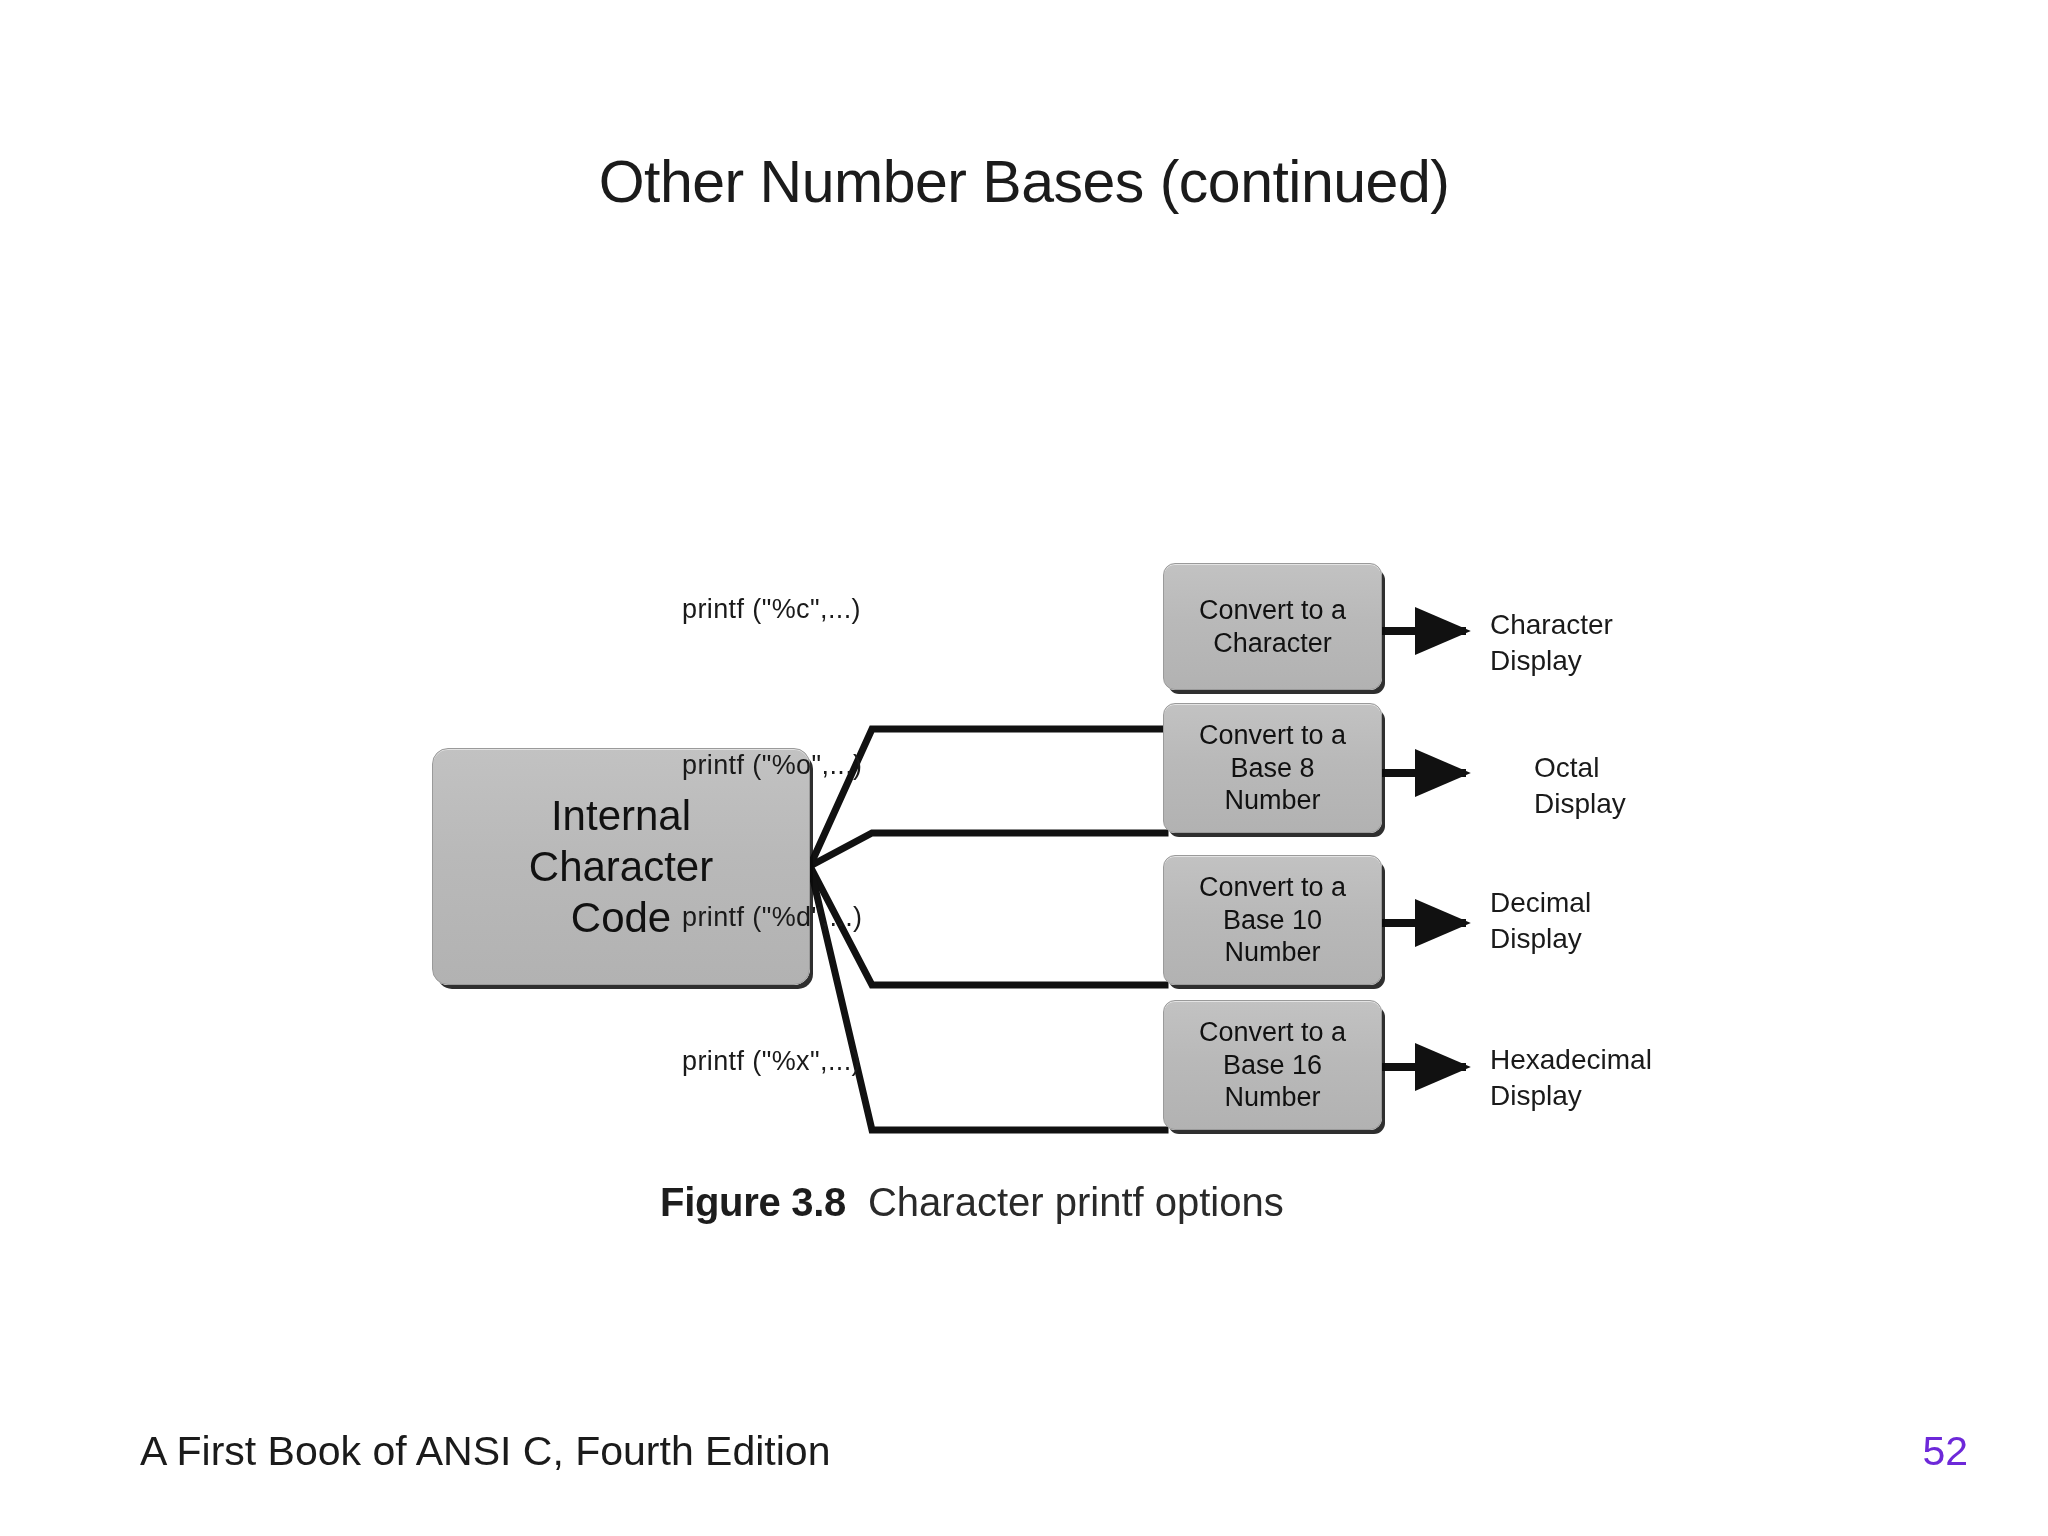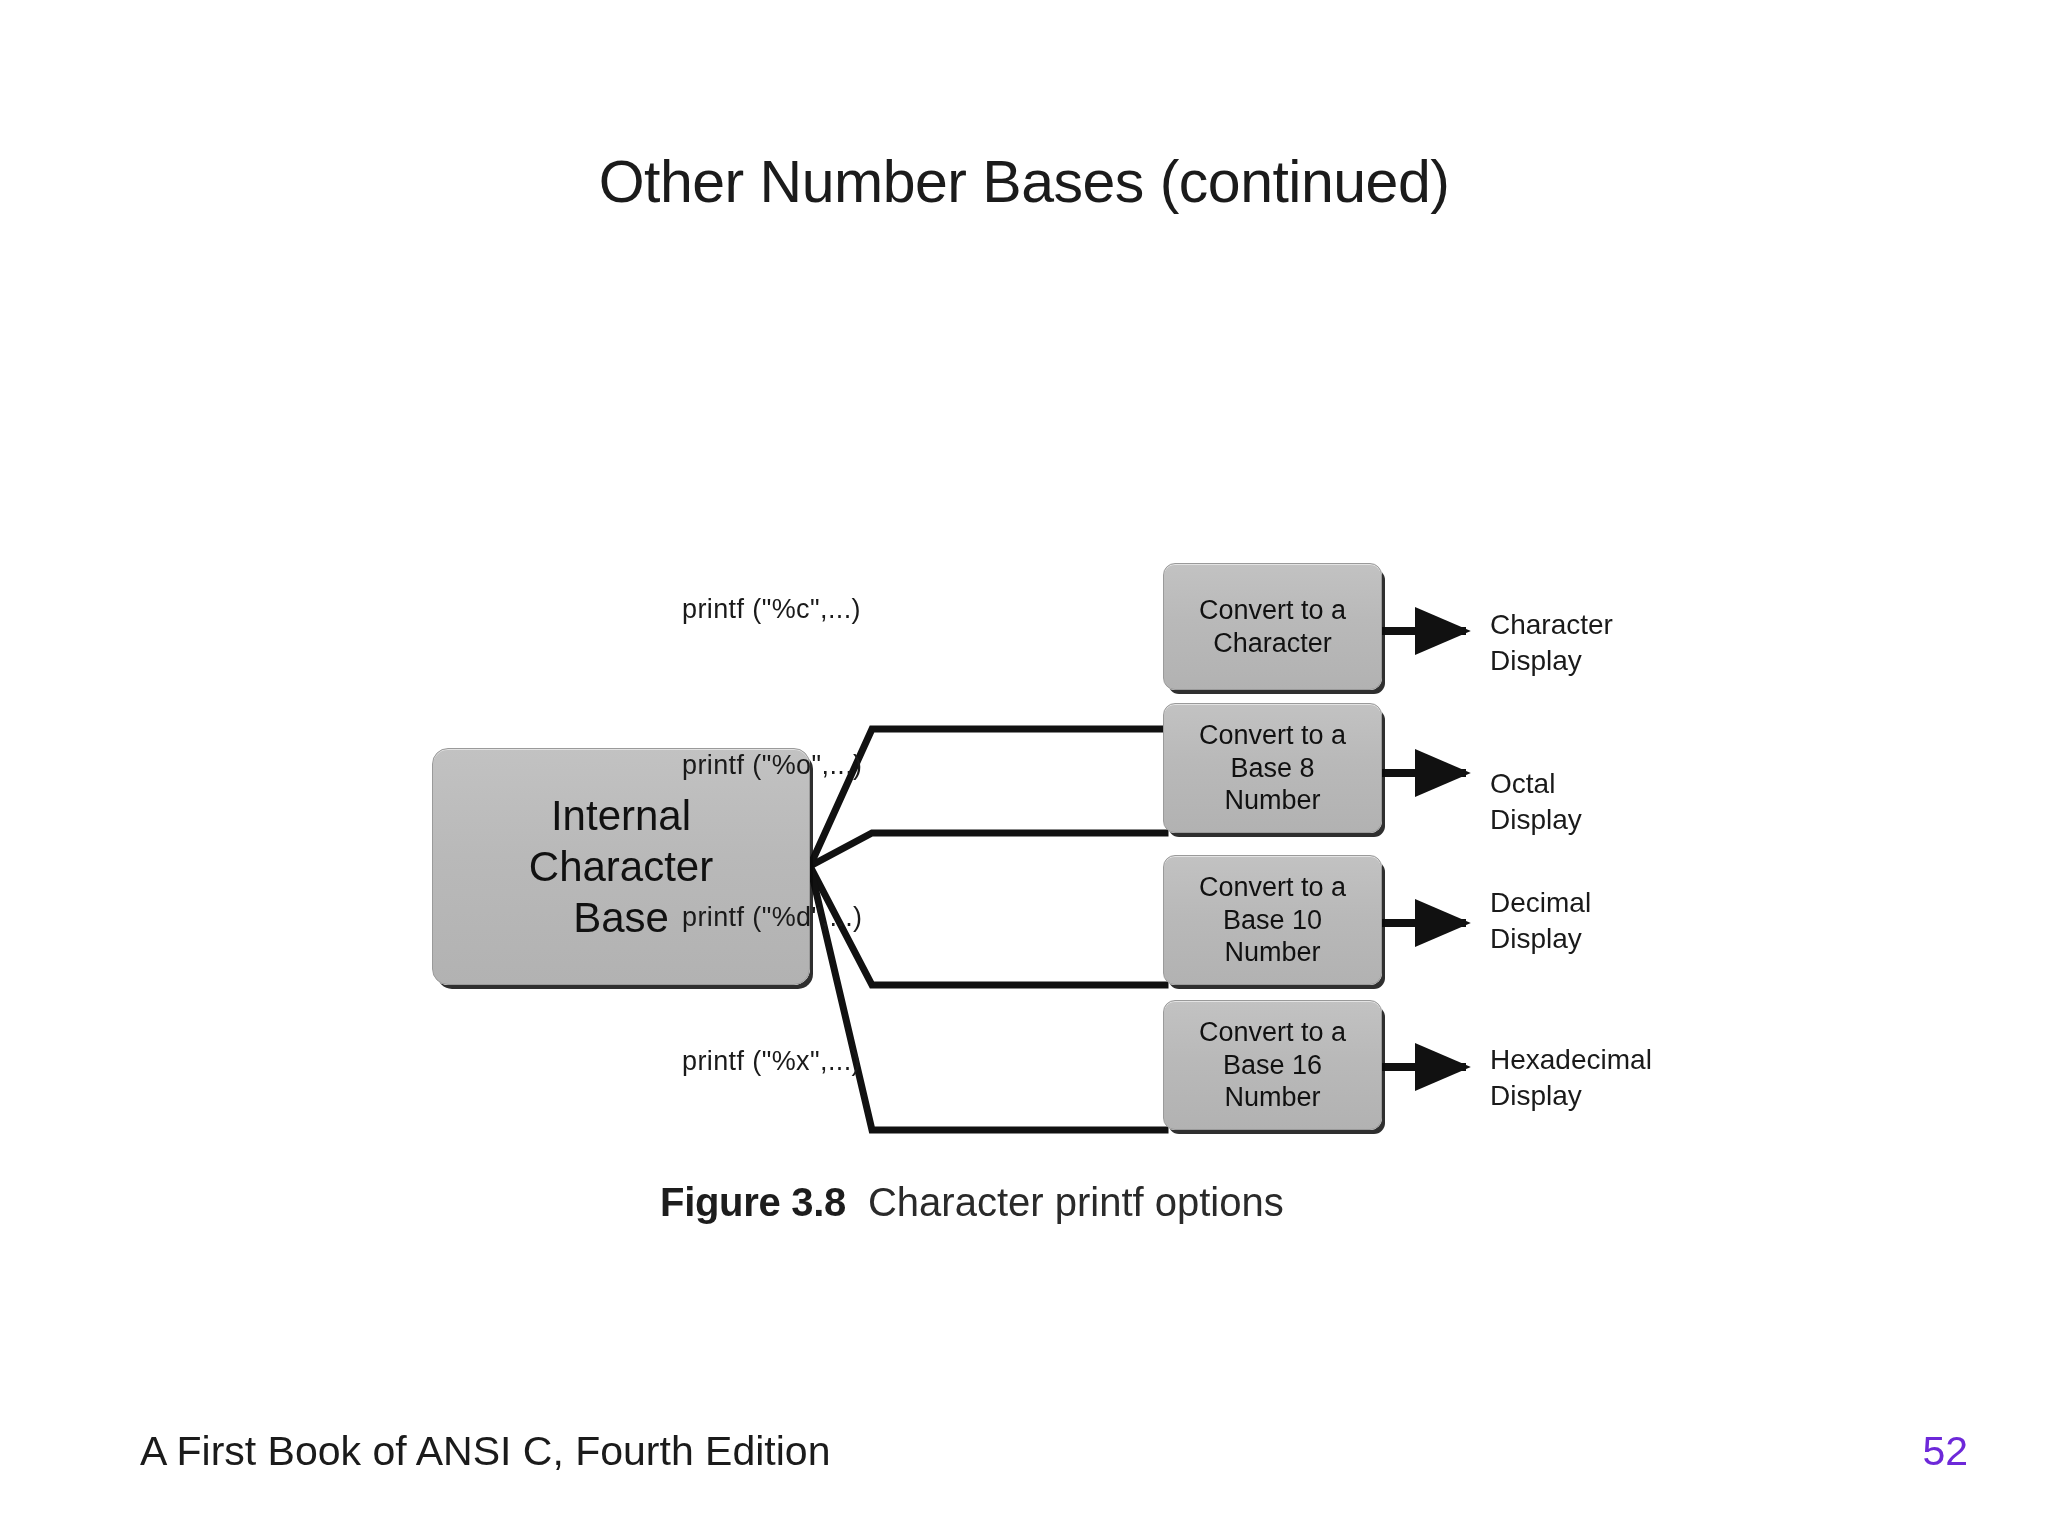--- a/index.html
+++ b/index.html
@@ -112,21 +112,21 @@
   .out-label {
     position: absolute;
     left: 1070px;
     font-family: "Liberation Sans", sans-serif;
     font-size: 28px;
     line-height: 1.28;
     color: #1a1a1a;
     white-space: nowrap;
   }
   .out-1 { top:  62px; }
-  .out-2 { top: 221px; }
+  .out-2 { top: 205px; margin-left: 44px; }
   .out-3 { top: 340px; }
   .out-4 { top: 497px; }
 
   
   .figure-caption {
     position: absolute;
     left: 660px;
     top: 1180px;
     font-size: 40px;
     color: #1d1d1d;
@@ -187,21 +187,21 @@
         <line x1="962" y1="228" x2="1046" y2="228"></line>
         <line x1="962" y1="378" x2="1046" y2="378"></line>
         <line x1="962" y1="522" x2="1046" y2="522"></line>
       </g>
     </svg>
 
     <div class="node-box source">
       <span class="node-text">
         <span>Internal</span><br>
         <span>Character</span><br>
-        <span>Base</span>
+        <span>Code</span>
       </span>
     </div>
 
     <div class="edge-label l1">printf ("%c",...)</div>
     <div class="edge-label l2">printf ("%o",...)</div>
     <div class="edge-label l3">printf ("%d",...)</div>
     <div class="edge-label l4">printf ("%x",...)</div>
 
     <div class="node-box stage stage-1">
       <span class="node-text">

